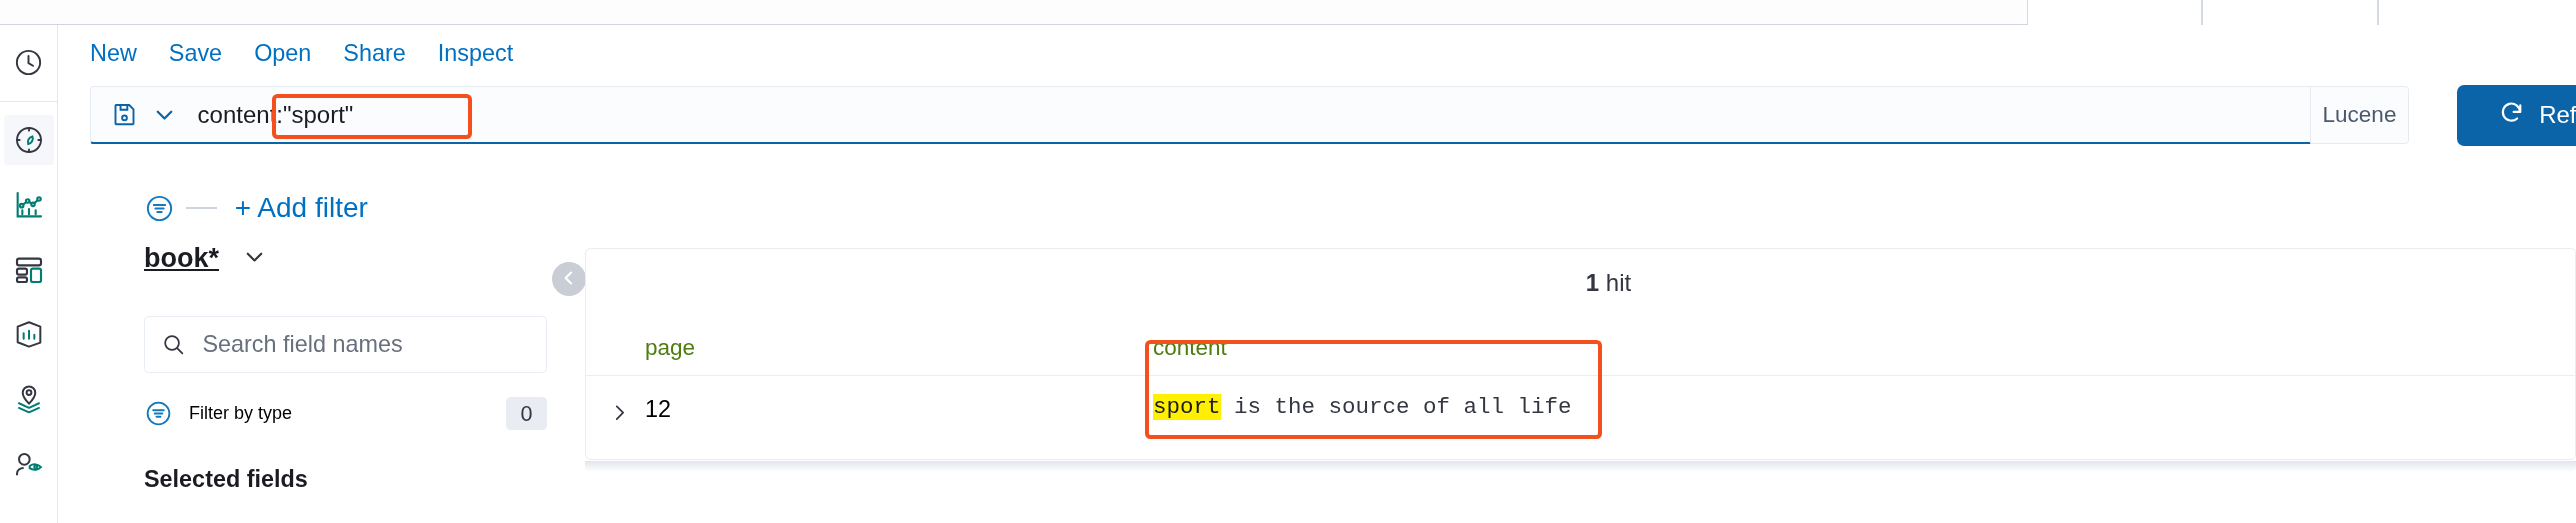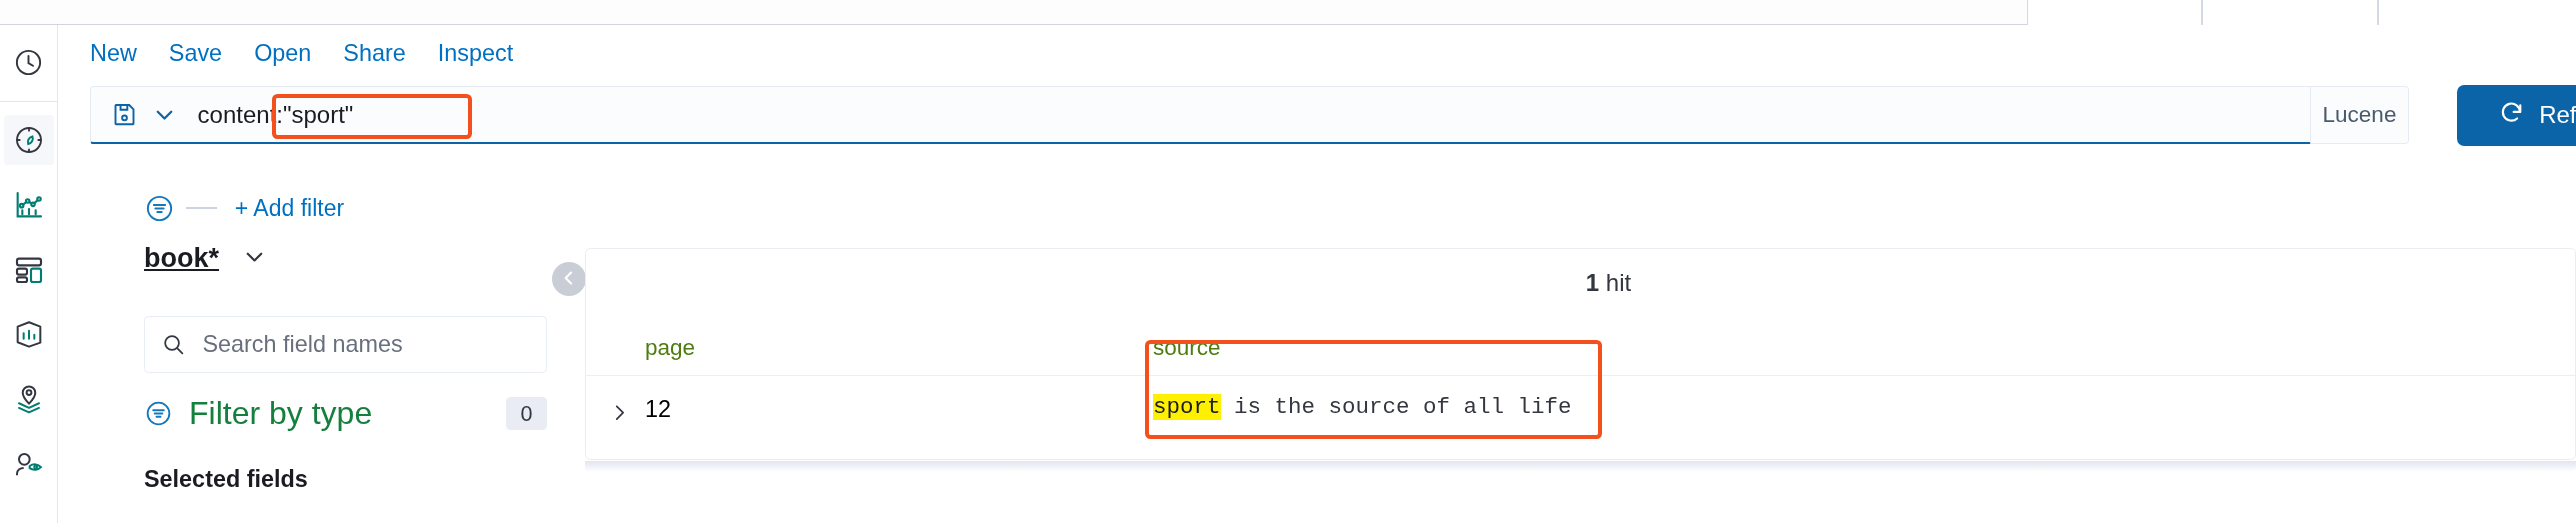--- a/index.html
+++ b/index.html
@@ -196,21 +196,21 @@
     gap: 0;
     height: 36px;
   }
   .filterrow .fr-icon { display: flex; align-items: center; }
   .filterrow .fr-dash {
     width: 31px;
     margin: 0 7.2px 0 10.8px;
     border-top: 2.7px solid #cdd4e0;
   }
   .filterrow .fr-add {
-    font-size: 23px;
+    font-size: 28px;
     color: #0071c2;
     cursor: pointer;
     margin-left: 10.8px;
     white-space: nowrap;
   }
 
   
   .fieldbar {
     position: absolute;
     left: 0; top: 207px;
@@ -256,22 +256,22 @@
     position: absolute;
     left: 86px; top: 160px;
     display: flex;
     align-items: center;
     width: 403px;
     height: 43px;
   }
   .filterbytype .fbt-icon { display: flex; }
   .filterbytype .fbt-label {
     margin-left: 16px;
-    font-size: 32px;
-    color: #15803d;
+    font-size: 18px;
+    color: #000000;
     cursor: pointer;
   }
   .filterbytype .fbt-count {
     margin-left: auto;
     background: #e9edf3;
     color: #343741;
     border-radius: 4.5px;
     font-size: 21.6px;
     padding: 5.4px 14.4px;
     line-height: 1;
@@ -577,21 +577,21 @@
     </div>
 
     <div class="results">
 
       <div class="hitcount">
         <b>1</b><span>&nbsp;</span><span>hit</span>
       </div>
 
       <div class="table-head">
         <span class="th c0">page</span>
-        <span class="th c1">source</span>
+        <span class="th c1">content</span>
       </div>
 
       <div class="table-row">
         <span class="row-expand">
           <svg width="23.4" height="23.4" viewBox="0 0 24 24" fill="none" stroke="#343741" stroke-width="1.8">
             <path d="M9 5.5 15.5 12 9 18.5" stroke-linecap="round" stroke-linejoin="round"></path>
           </svg>
         </span>
         <span class="cell-page">12</span>
         <span class="cell-content"><span class="hl">sport</span><span> is the source of all life</span></span>

